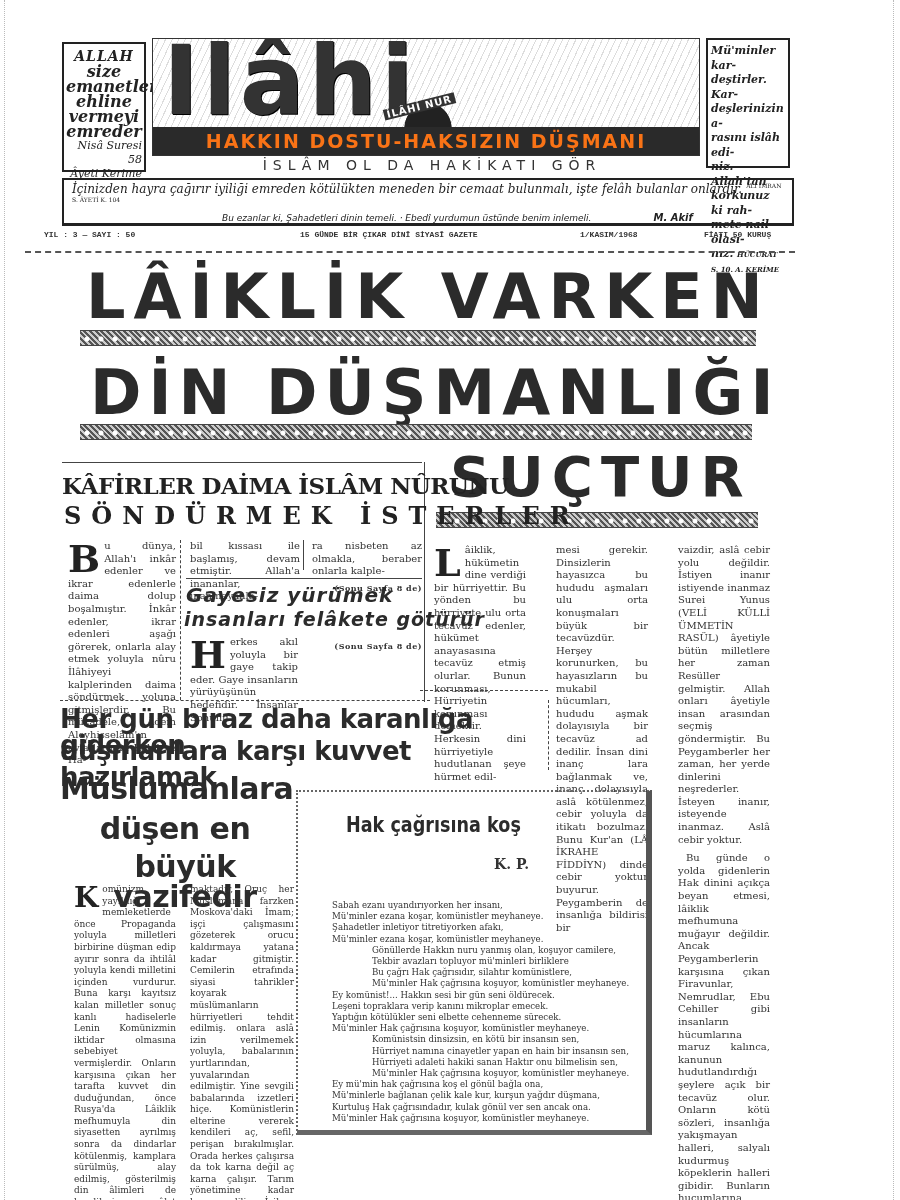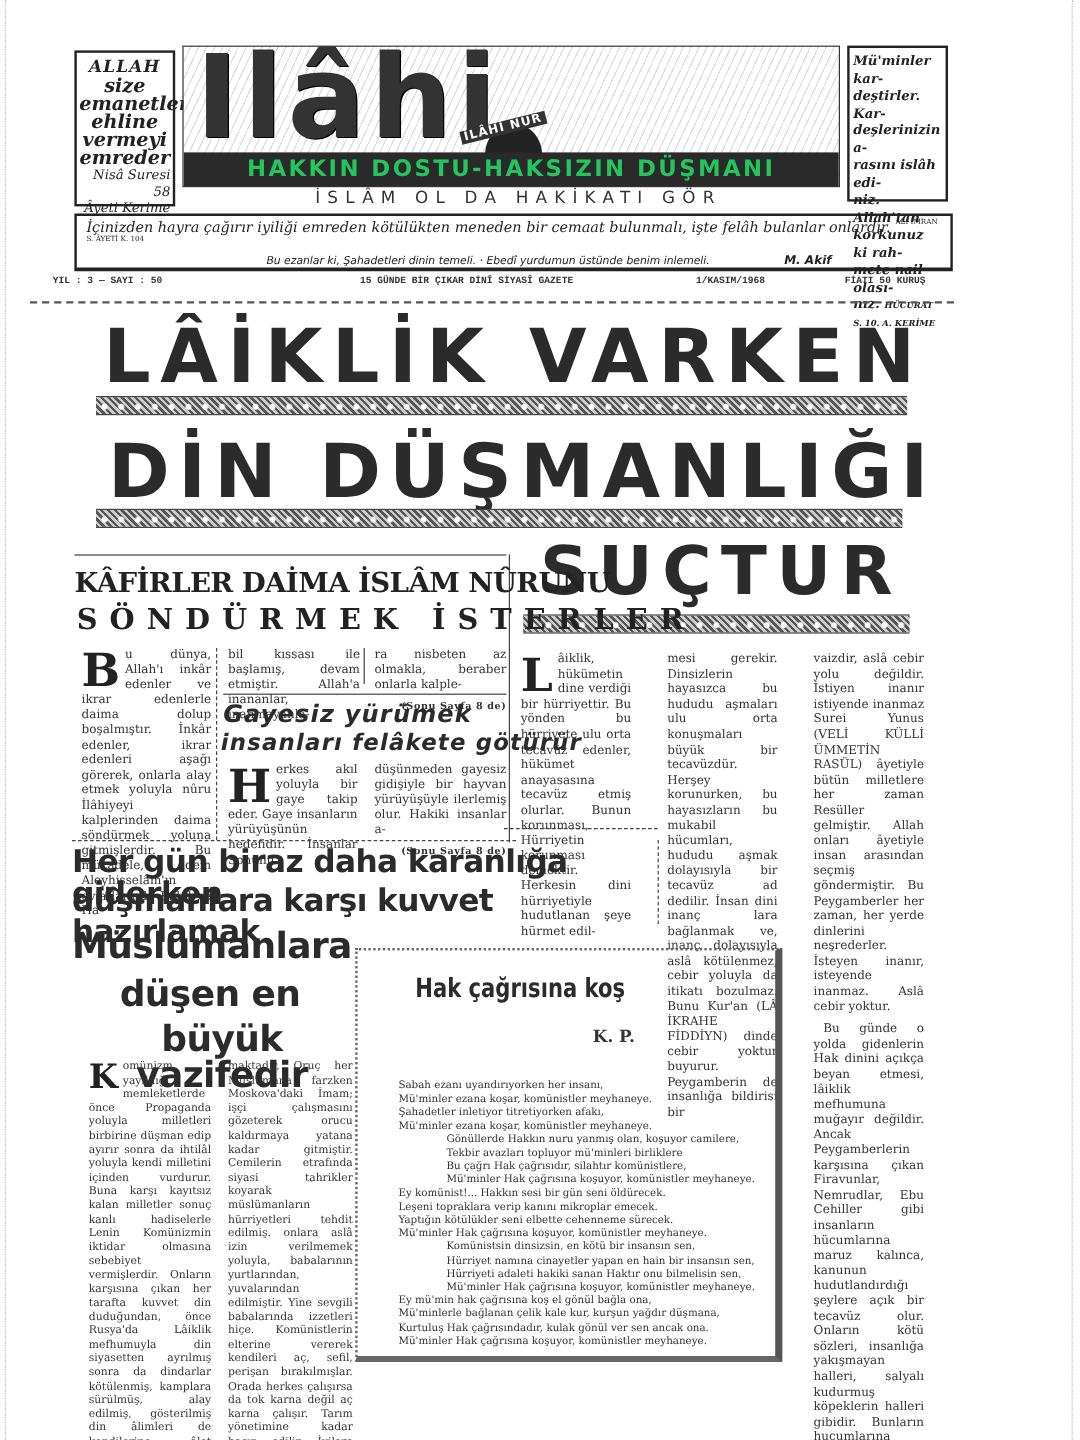--- a/index.html
+++ b/index.html
@@ -37,21 +37,21 @@
     position: absolute; left: 220px; top: 30px; width: 110px; height: 60px;
     background: radial-gradient(ellipse at 50% 100%, #222 0 30%, transparent 31%);
   }
   .logo-nur {
     position: absolute; left: 230px; top: 62px; font-family: "DejaVu Sans", sans-serif;
     font-weight: bold; font-size: 10px; color: #fff; transform: rotate(-14deg);
     background: #333; padding: 0 3px; letter-spacing: 1px;
   }
   .logo-band {
     position: absolute; left: 0; right: 0; bottom: 0; height: 28px; background: #2a2a2a;
-    color: #22c55e; font-family: "DejaVu Sans", sans-serif; font-weight: bold; font-size: 19px;
+    color: #f97316; font-family: "DejaVu Sans", sans-serif; font-weight: bold; font-size: 19px;
     letter-spacing: 2px; text-align: center; line-height: 28px;
   }
   .logo-sub {
     position: absolute; left: 172px; top: 157px; width: 520px; text-align: center;
     font-family: "DejaVu Sans", sans-serif; font-size: 14px; letter-spacing: 6px; color: #333;
   }
 
   .quote-box {
     position: absolute; left: 62px; top: 178px; width: 732px; height: 48px;
     border: 2px solid #222; border-bottom-width: 3px; padding: 2px 8px;
@@ -222,21 +222,20 @@
   <div class="hline" style="left:186px;top:578px;width:236px;"></div>
 </article>
 
 <article>
   <div class="sub-head" style="left:186px;top:585px;font-size:20px;">Gayesiz yürümek</div>
   <div class="sub-head" style="left:184px;top:610px;font-size:19px;">insanları felâkete götürür</div>
   <div class="col" style="left:190px;top:636px;width:108px;">
     <span class="dropcap">H</span><span>erkes akıl yoluyla bir gaye takip eder. Gaye insanların yürüyüşünün hedefidir. İnsanlar Sonunu</span>
   </div>
   <div class="col" style="left:312px;top:636px;width:110px;">
-    <span>düşünmeden gayesiz gidişiyle bir hayvan yürüyüşüyle ilerlemiş olur. Hakiki insanlar a-</span>
     <div class="cont">(Sonu Sayfa 8 de)</div>
   </div>
   <div class="hline" style="left:60px;top:700px;width:370px;border-top-style:dashed;"></div>
 </article>
 
 <article>
   <div class="col" style="left:434px;top:544px;width:92px;">
     <span class="dropcap">L</span><span>âiklik, hükümetin dine verdiği bir hürriyettir. Bu yönden bu hürriyete ulu orta tecavüz edenler, hükümet anayasasına tecavüz etmiş olurlar. Bunun korunması, Hürriyetin korunması demektir. Herkesin dini hürriyetiyle hudutlanan şeye hürmet edil-</span>
   </div>
   <div class="hline" style="left:420px;top:690px;width:128px;border-top-style:dashed;"></div>

